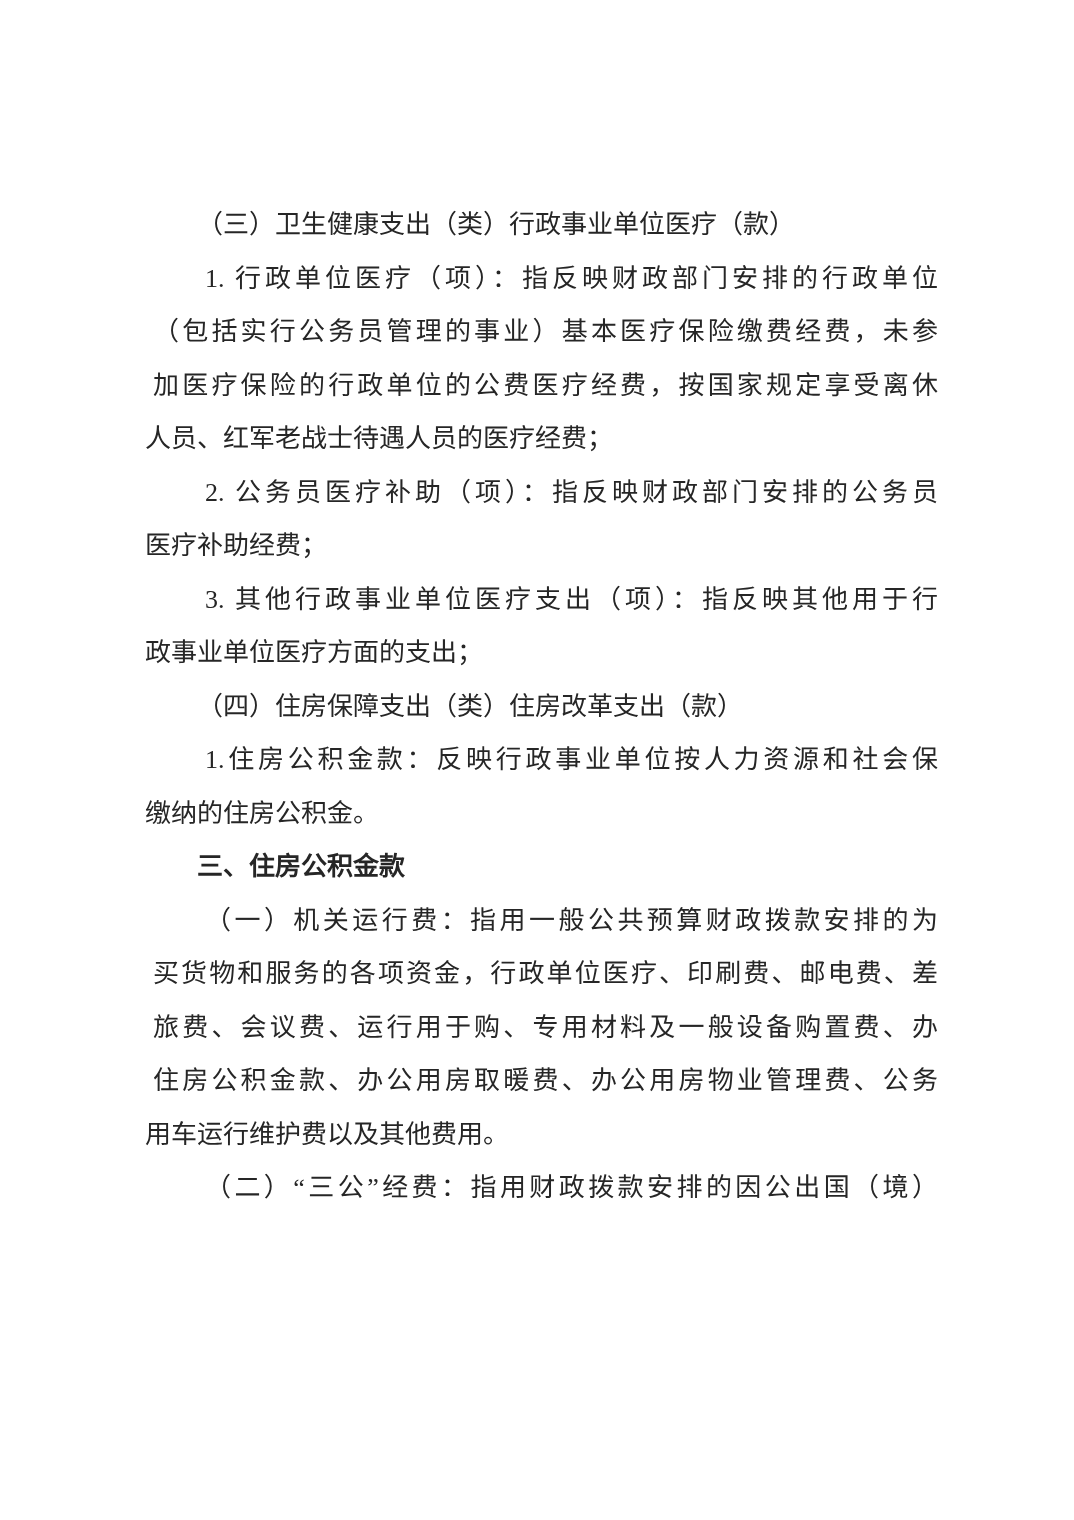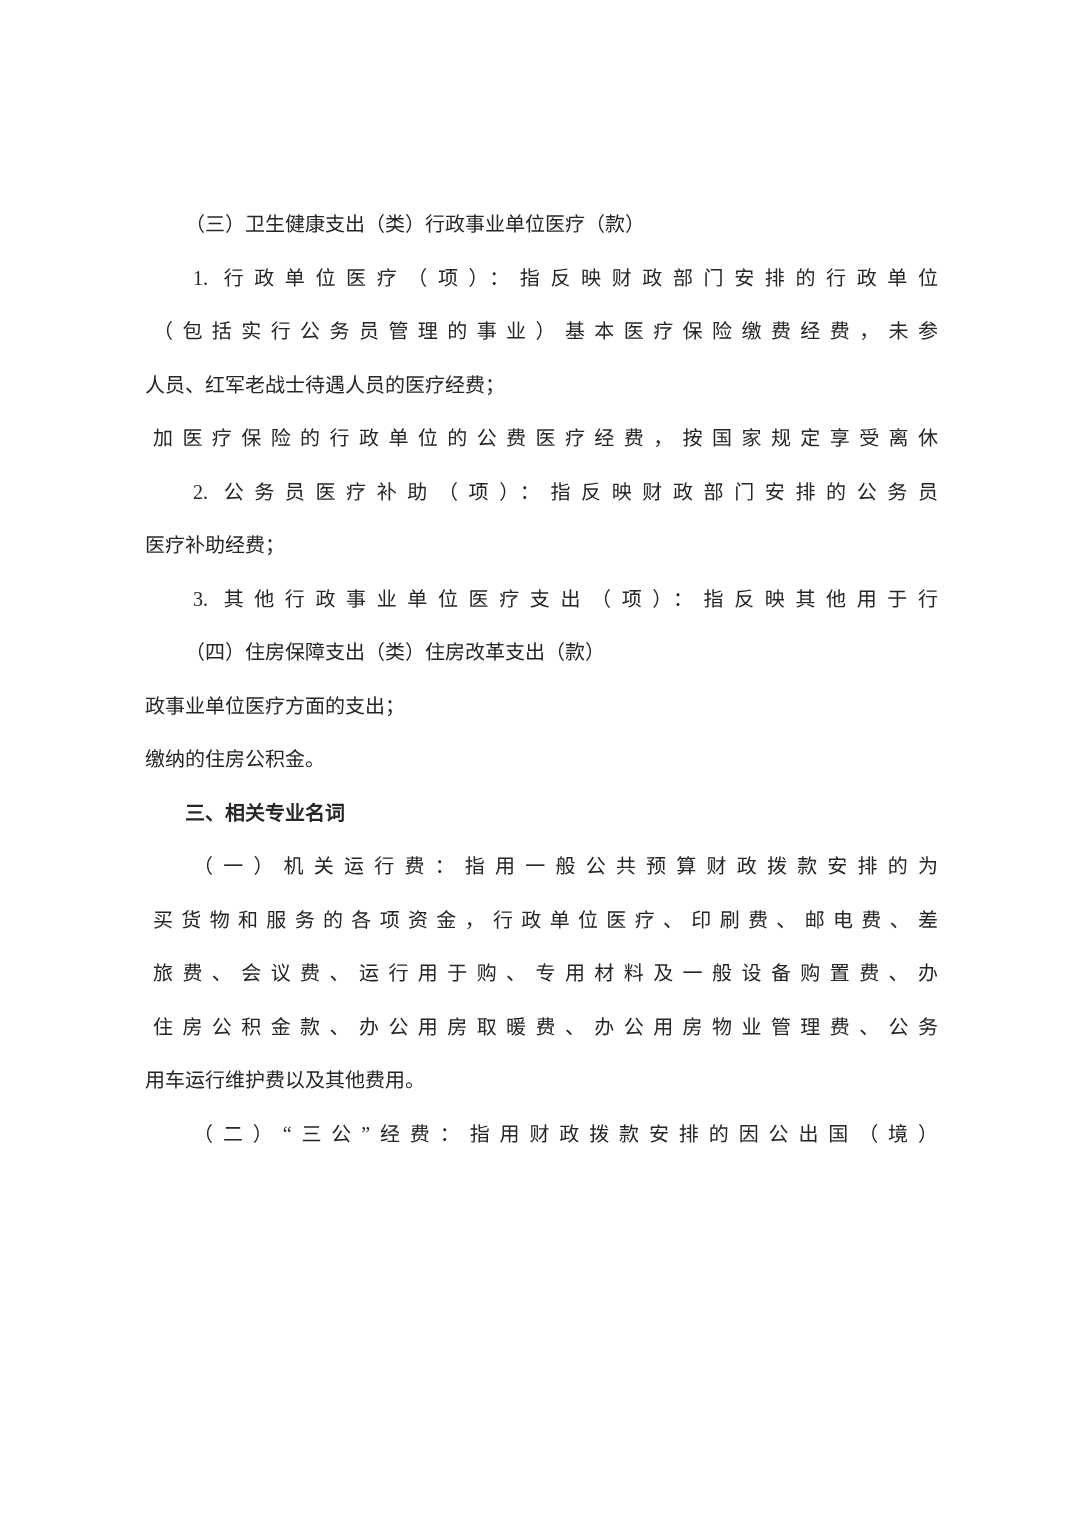--- a/index.html
+++ b/index.html
@@ -13,21 +13,21 @@
     height: 1520px;
     background: #ffffff;
     overflow: hidden;
     font-family: "Liberation Serif", "DejaVu Serif", serif;
   }
   .text-block {
     position: absolute;
     left: 145px;
     top: 198px;
     width: 793px;
-    font-size: 20px;
+    font-size: 26px;
     line-height: 53.5px;
     color: #262626;
     letter-spacing: 0;
   }
   .line {
     height: 53.5px;
     overflow: hidden;
     text-align: justify;
     text-align-last: left;
     white-space: normal;
@@ -44,29 +44,30 @@
   }
 </style>
 </head>
 <body>
 
 <div class="page">
   <div class="text-block" id="doc">
       <div class="line first">（三）卫生健康支出（类）行政事业单位医疗（款）</div>
       <div class="line first fill">1. 行政单位医疗（项）：指反映财政部门安排的行政单位</div>
       <div class="line fill">（包括实行公务员管理的事业）基本医疗保险缴费经费，未参</div>
+      <div class="line fill">加医疗保险的行政单位的公费医疗经费，按国家规定享受离休</div>
       <div class="line">人员、红军老战士待遇人员的医疗经费；</div>
-      <div class="line fill">加医疗保险的行政单位的公费医疗经费，按国家规定享受离休</div>
       <div class="line first fill">2. 公务员医疗补助（项）：指反映财政部门安排的公务员</div>
       <div class="line">医疗补助经费；</div>
       <div class="line first fill">3. 其他行政事业单位医疗支出（项）：指反映其他用于行</div>
+      <div class="line">政事业单位医疗方面的支出；</div>
       <div class="line first">（四）住房保障支出（类）住房改革支出（款）</div>
-      <div class="line">政事业单位医疗方面的支出；</div>
+      <div class="line first fill">1.住房公积金款：反映行政事业单位按人力资源和社会保</div>
       <div class="line">缴纳的住房公积金。</div>
-      <div class="line heading first">三、相关专业名词</div>
+      <div class="line heading first">三、住房公积金款</div>
       <div class="line first fill">（一）机关运行费：指用一般公共预算财政拨款安排的为</div>
       <div class="line fill">买货物和服务的各项资金，行政单位医疗、印刷费、邮电费、差</div>
       <div class="line fill">旅费、会议费、运行用于购、专用材料及一般设备购置费、办</div>
       <div class="line fill">住房公积金款、办公用房取暖费、办公用房物业管理费、公务</div>
       <div class="line">用车运行维护费以及其他费用。</div>
       <div class="line first fill">（二）“三公”经费：指用财政拨款安排的因公出国（境）</div>
     </div>
 </div>
 
 </body></html>

